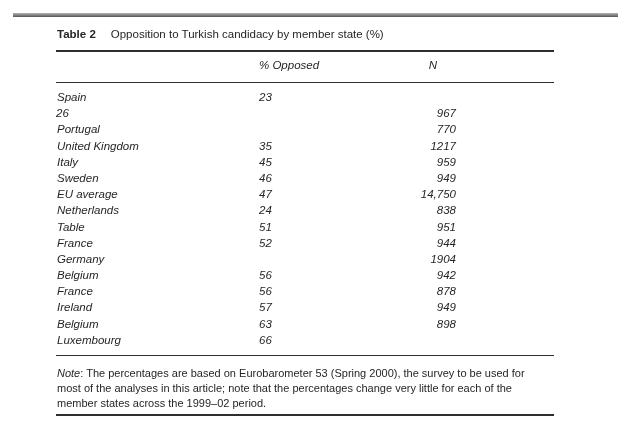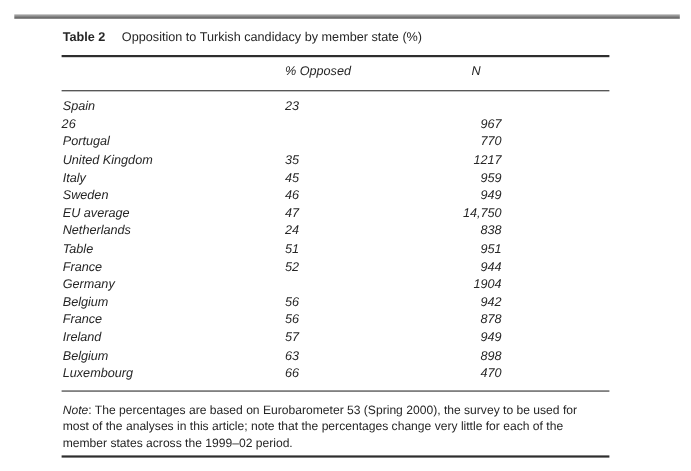--- a/index.html
+++ b/index.html
@@ -159,21 +159,20 @@
         <div class="c3">949</div>
       </div>
     <div class="row">
         <div class="c1">Belgium</div>
         <div class="c2">63</div>
         <div class="c3">898</div>
       </div>
     <div class="row">
         <div class="c1">Luxembourg</div>
         <div class="c2">66</div>
-        <div class="c3">470</div>
       </div>
   </div>
 
   <div class="rule rule-note"></div>
 
   <div class="note">
     <div><span class="note-label">Note</span><span>: The percentages are based on Eurobarometer 53 (Spring 2000), the survey to be used for</span></div>
     <div>most of the analyses in this article; note that the percentages change very little for each of the</div>
     <div>member states across the 1999–02 period.</div>
   </div>

